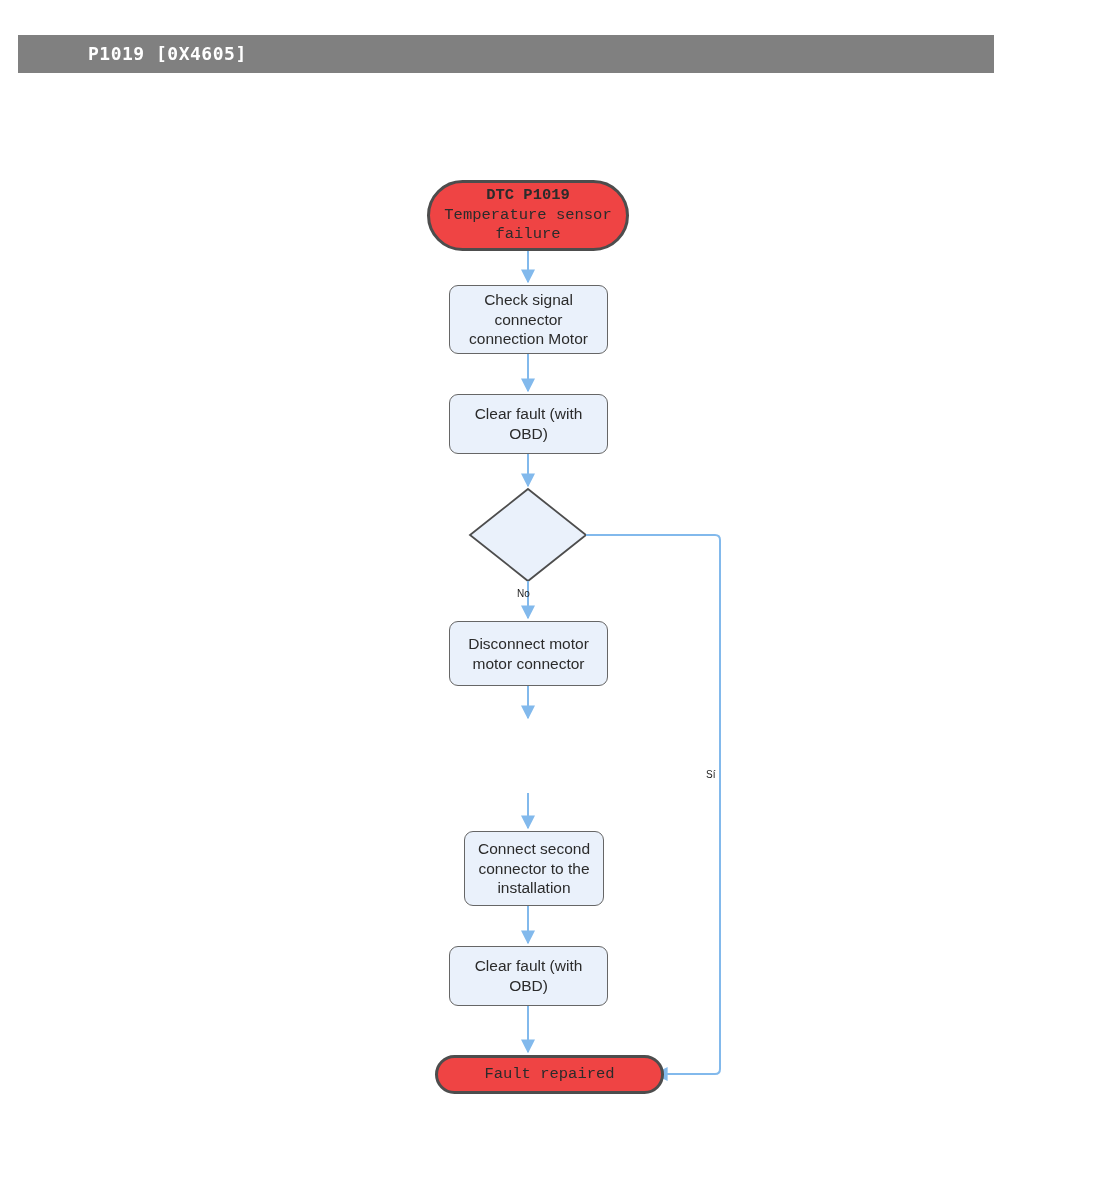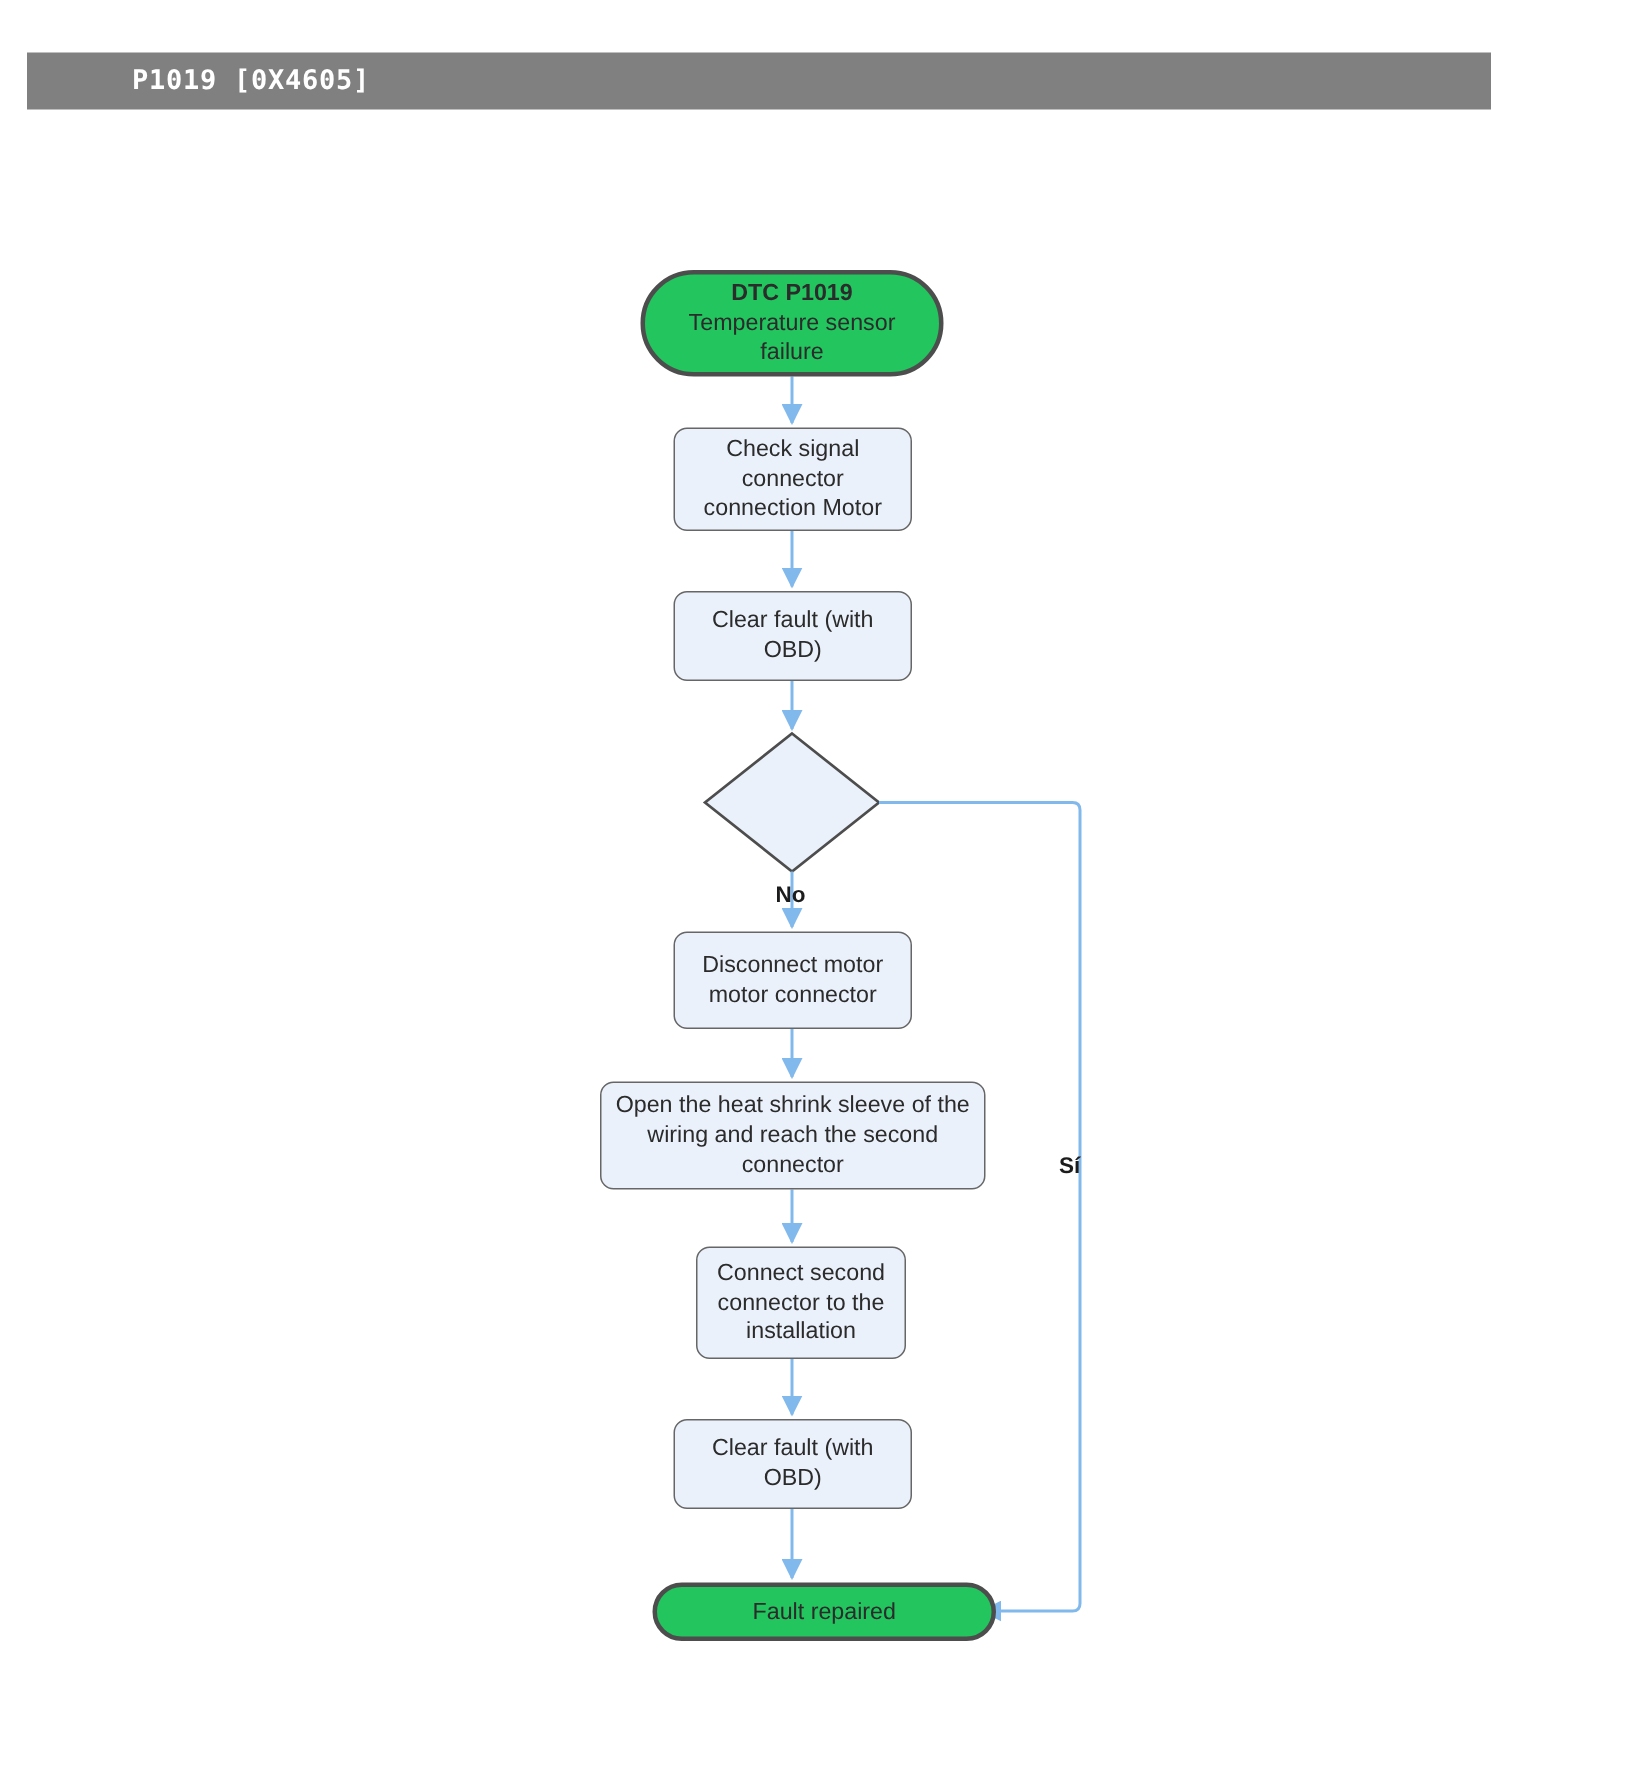--- a/index.html
+++ b/index.html
@@ -68,37 +68,38 @@
     font-family: "Liberation Sans", sans-serif;
   }
   .node-text { display: block; padding: 0 6px; }
 
   .process {
     background: #eaf1fb;
     border: 1.6px solid #666666;
     border-radius: 9px;
   }
   .terminal {
-    background: #22c55e;
+    background: #ef4444;
     border: 3px solid #4d4d4d;
     border-radius: 999px;
+    font-family: Liberation Mono, monospace;
   }
   .decision {
     background: transparent;
     border: none;
   }
   .decision .node-text {
     position: relative;
     z-index: 2;
   }
 
   .edge-label {
     position: absolute;
-    font-size: 15px;
-    font-weight: bold;
+    font-size: 10px;
+    font-weight: normal;
     color: #1c1c1c;
     font-family: "Liberation Sans", sans-serif;
     white-space: nowrap;
   }
   .bold-line { font-weight: bold; display: block; }
 </style>
 </head>
 <body>
 
 <div id="header-bar">
@@ -148,23 +149,20 @@
 
   <div class="node process" style="left:449px; top:394px; width:159px; height:60px;">
     <span class="node-text">Clear fault (with OBD)</span>
   </div>
 
 
   <div class="node process" style="left:449px; top:621px; width:159px; height:65px;">
     <span class="node-text">Disconnect motor motor connector</span>
   </div>
 
-  <div class="node process" style="left:400px; top:721px; width:257px; height:72px;">
-    <span class="node-text">Open the heat shrink sleeve of the wiring and reach the second connector</span>
-  </div>
 
   <div class="node process" style="left:428px; top:831px; width:140px; height:75px;margin-left:36px;">
     <span class="node-text">Connect second connector to the installation</span>
   </div>
 
   <div class="node process" style="left:449px; top:946px; width:159px; height:60px;">
     <span class="node-text">Clear fault (with OBD)</span>
   </div>
 
   <div class="node terminal" style="left:435px; top:1055px; width:229px; height:39px;">

